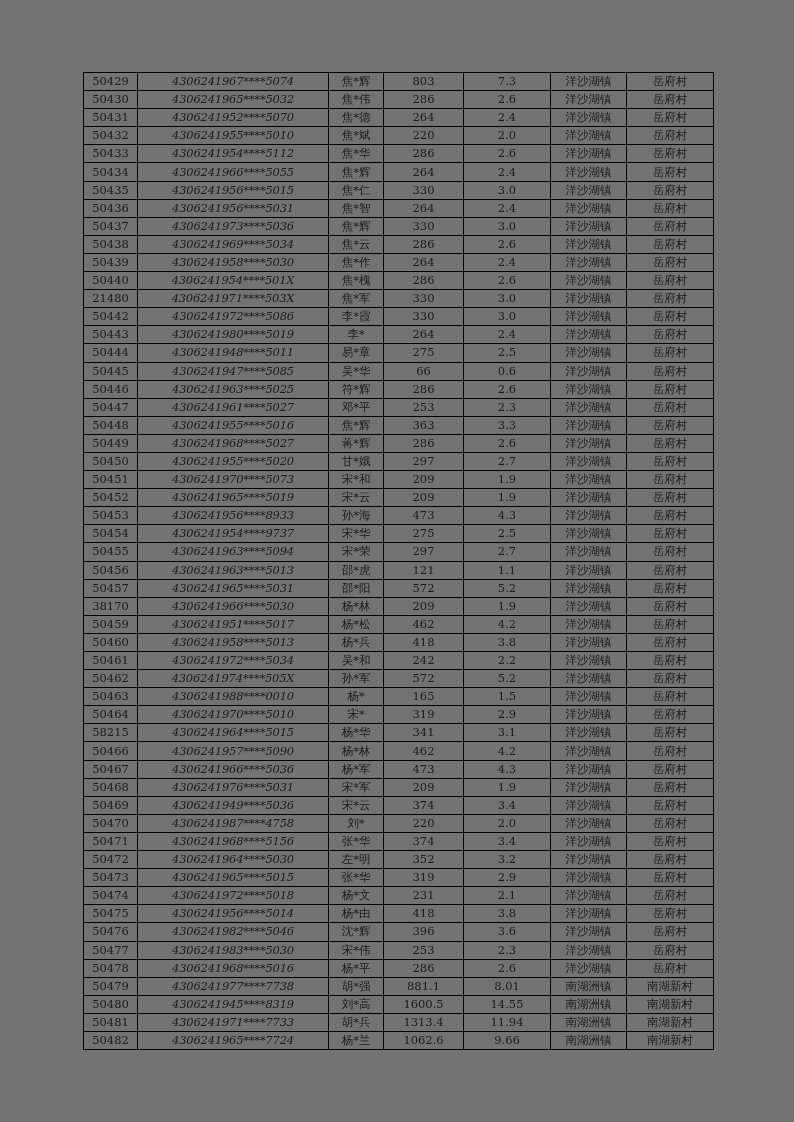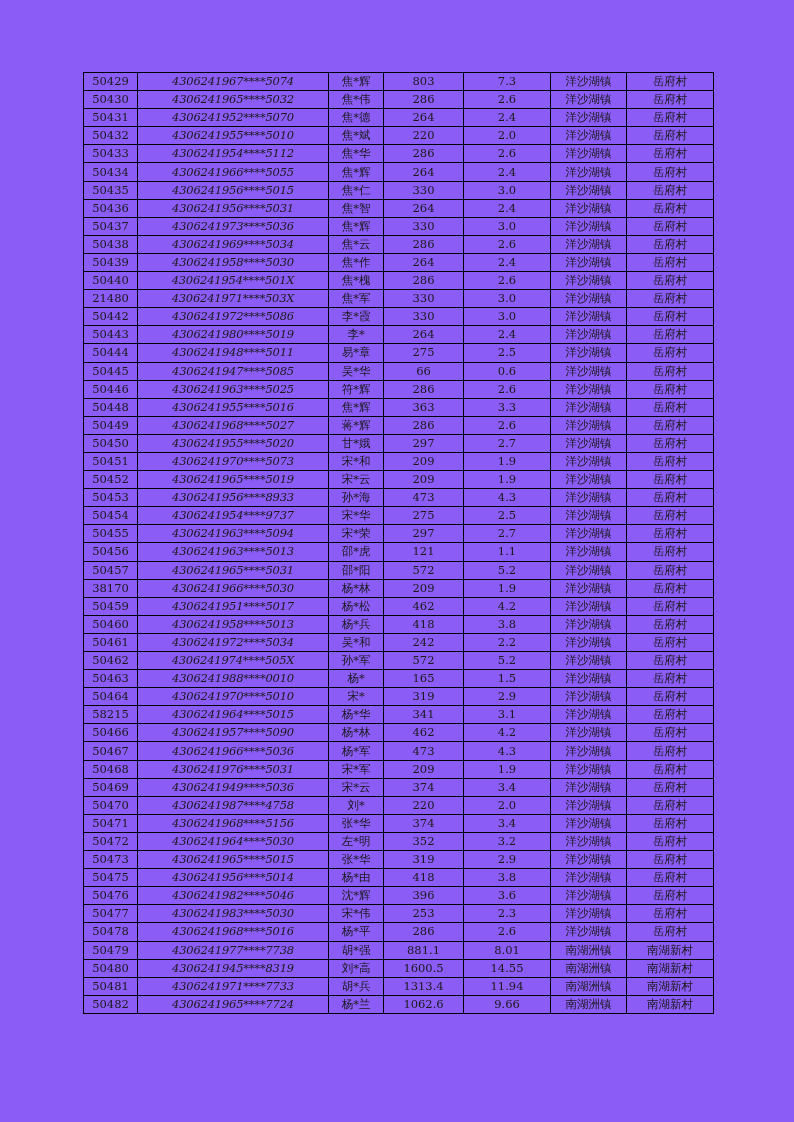--- a/index.html
+++ b/index.html
@@ -1,17 +1,17 @@
 <!DOCTYPE html>
 <html><head>
 <meta charset="utf-8">
 <style>
   html, body { margin: 0; padding: 0; background: #ffffff; }
   body { width: 794px; height: 1122px; position: relative; overflow: hidden; }
-  .page { position: absolute; left: 0; top: 0; width: 794px; height: 1122px; background: #8b5cf6; }
+  .page { position: absolute; left: 0; top: 0; width: 794px; height: 1122px; background: #737373; }
   table.data {
     position: absolute; left: 83px; top: 72px;
     border-collapse: collapse;
     font-family: "DejaVu Serif", "Liberation Serif", serif;
     font-size: 11.5px; color: #1a1a1a;
     table-layout: fixed;
     border: 1.5px solid #000;
   }
   table.data td {
     border: 1px solid #000;
@@ -203,20 +203,29 @@
         <tr>
           <td>50446</td>
           <td class="id">4306241963****5025</td>
           <td>符*辉</td>
           <td>286</td>
           <td>2.6</td>
           <td>洋沙湖镇</td>
           <td>岳府村</td>
         </tr>
         <tr>
+          <td>50447</td>
+          <td class="id">4306241961****5027</td>
+          <td>邓*平</td>
+          <td>253</td>
+          <td>2.3</td>
+          <td>洋沙湖镇</td>
+          <td>岳府村</td>
+        </tr>
+        <tr>
           <td>50448</td>
           <td class="id">4306241955****5016</td>
           <td>焦*辉</td>
           <td>363</td>
           <td>3.3</td>
           <td>洋沙湖镇</td>
           <td>岳府村</td>
         </tr>
         <tr>
           <td>50449</td>
@@ -433,20 +442,29 @@
           <td>3.2</td>
           <td>洋沙湖镇</td>
           <td>岳府村</td>
         </tr>
         <tr>
           <td>50473</td>
           <td class="id">4306241965****5015</td>
           <td>张*华</td>
           <td>319</td>
           <td>2.9</td>
+          <td>洋沙湖镇</td>
+          <td>岳府村</td>
+        </tr>
+        <tr>
+          <td>50474</td>
+          <td class="id">4306241972****5018</td>
+          <td>杨*文</td>
+          <td>231</td>
+          <td>2.1</td>
           <td>洋沙湖镇</td>
           <td>岳府村</td>
         </tr>
         <tr>
           <td>50475</td>
           <td class="id">4306241956****5014</td>
           <td>杨*由</td>
           <td>418</td>
           <td>3.8</td>
           <td>洋沙湖镇</td>

